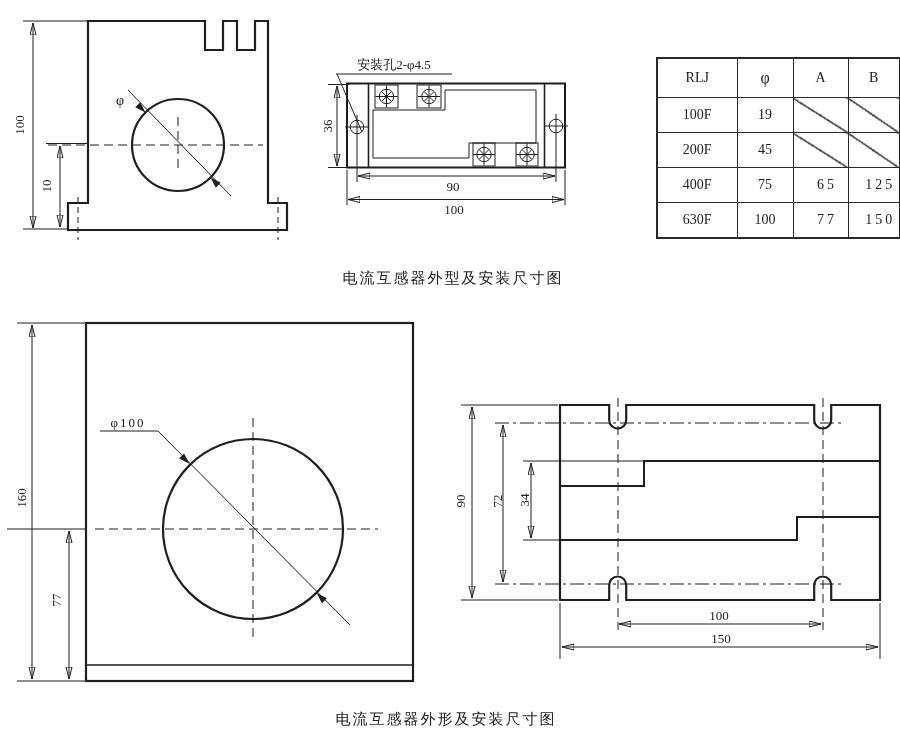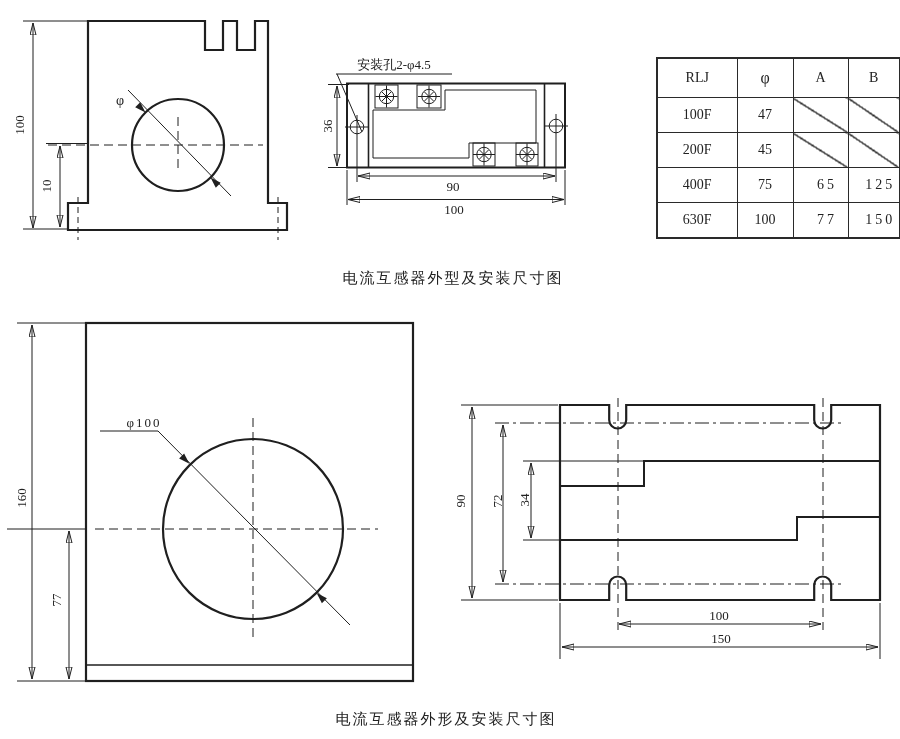--- a/index.html
+++ b/index.html
@@ -174,21 +174,21 @@
       </colgroup>
     <tbody>
         <tr>
       <th>RLJ</th>
       <th style="font-size:16px;">φ</th>
       <th>A</th>
       <th>B</th>
     </tr>
     <tr>
       <td>100F</td>
-      <td>47</td>
+      <td>19</td>
       <td class="diag"></td>
       <td class="diag"></td>
     </tr>
     <tr>
       <td>200F</td>
       <td>45</td>
       <td class="diag"></td>
       <td class="diag"></td>
     </tr>
     <tr>
@@ -204,21 +204,21 @@
       <td class="sp">150</td>
     </tr>
   </tbody>
     </table>
 
   <div class="lbl cap" style="left:453px;top:278px;font-family:Liberation Serif, serif;">电流互感器外型及安装尺寸图</div>
   <div class="lbl cap" style="left:446px;top:719px;">电流互感器外形及安装尺寸图</div>
 
   <span class="lbl rot" style="left:21px;top:498px;">160</span>
   <span class="lbl rot" style="left:56px;top:600px;">77</span>
-  <span class="lbl spread" style="left:144px;top:422px;text-align:right;">φ100</span>
+  <span class="lbl spread" style="left:128px;top:422px;text-align:right;">φ100</span>
 
   <span class="lbl rot" style="left:460px;top:501px;">90</span>
   <span class="lbl rot" style="left:497px;top:501px;">72</span>
   <span class="lbl rot" style="left:524px;top:500px;">34</span>
   <span class="lbl" style="left:719px;top:615px;">100</span>
   <span class="lbl" style="left:721px;top:638px;">150</span>
 
 </div>
 
 </body></html>

